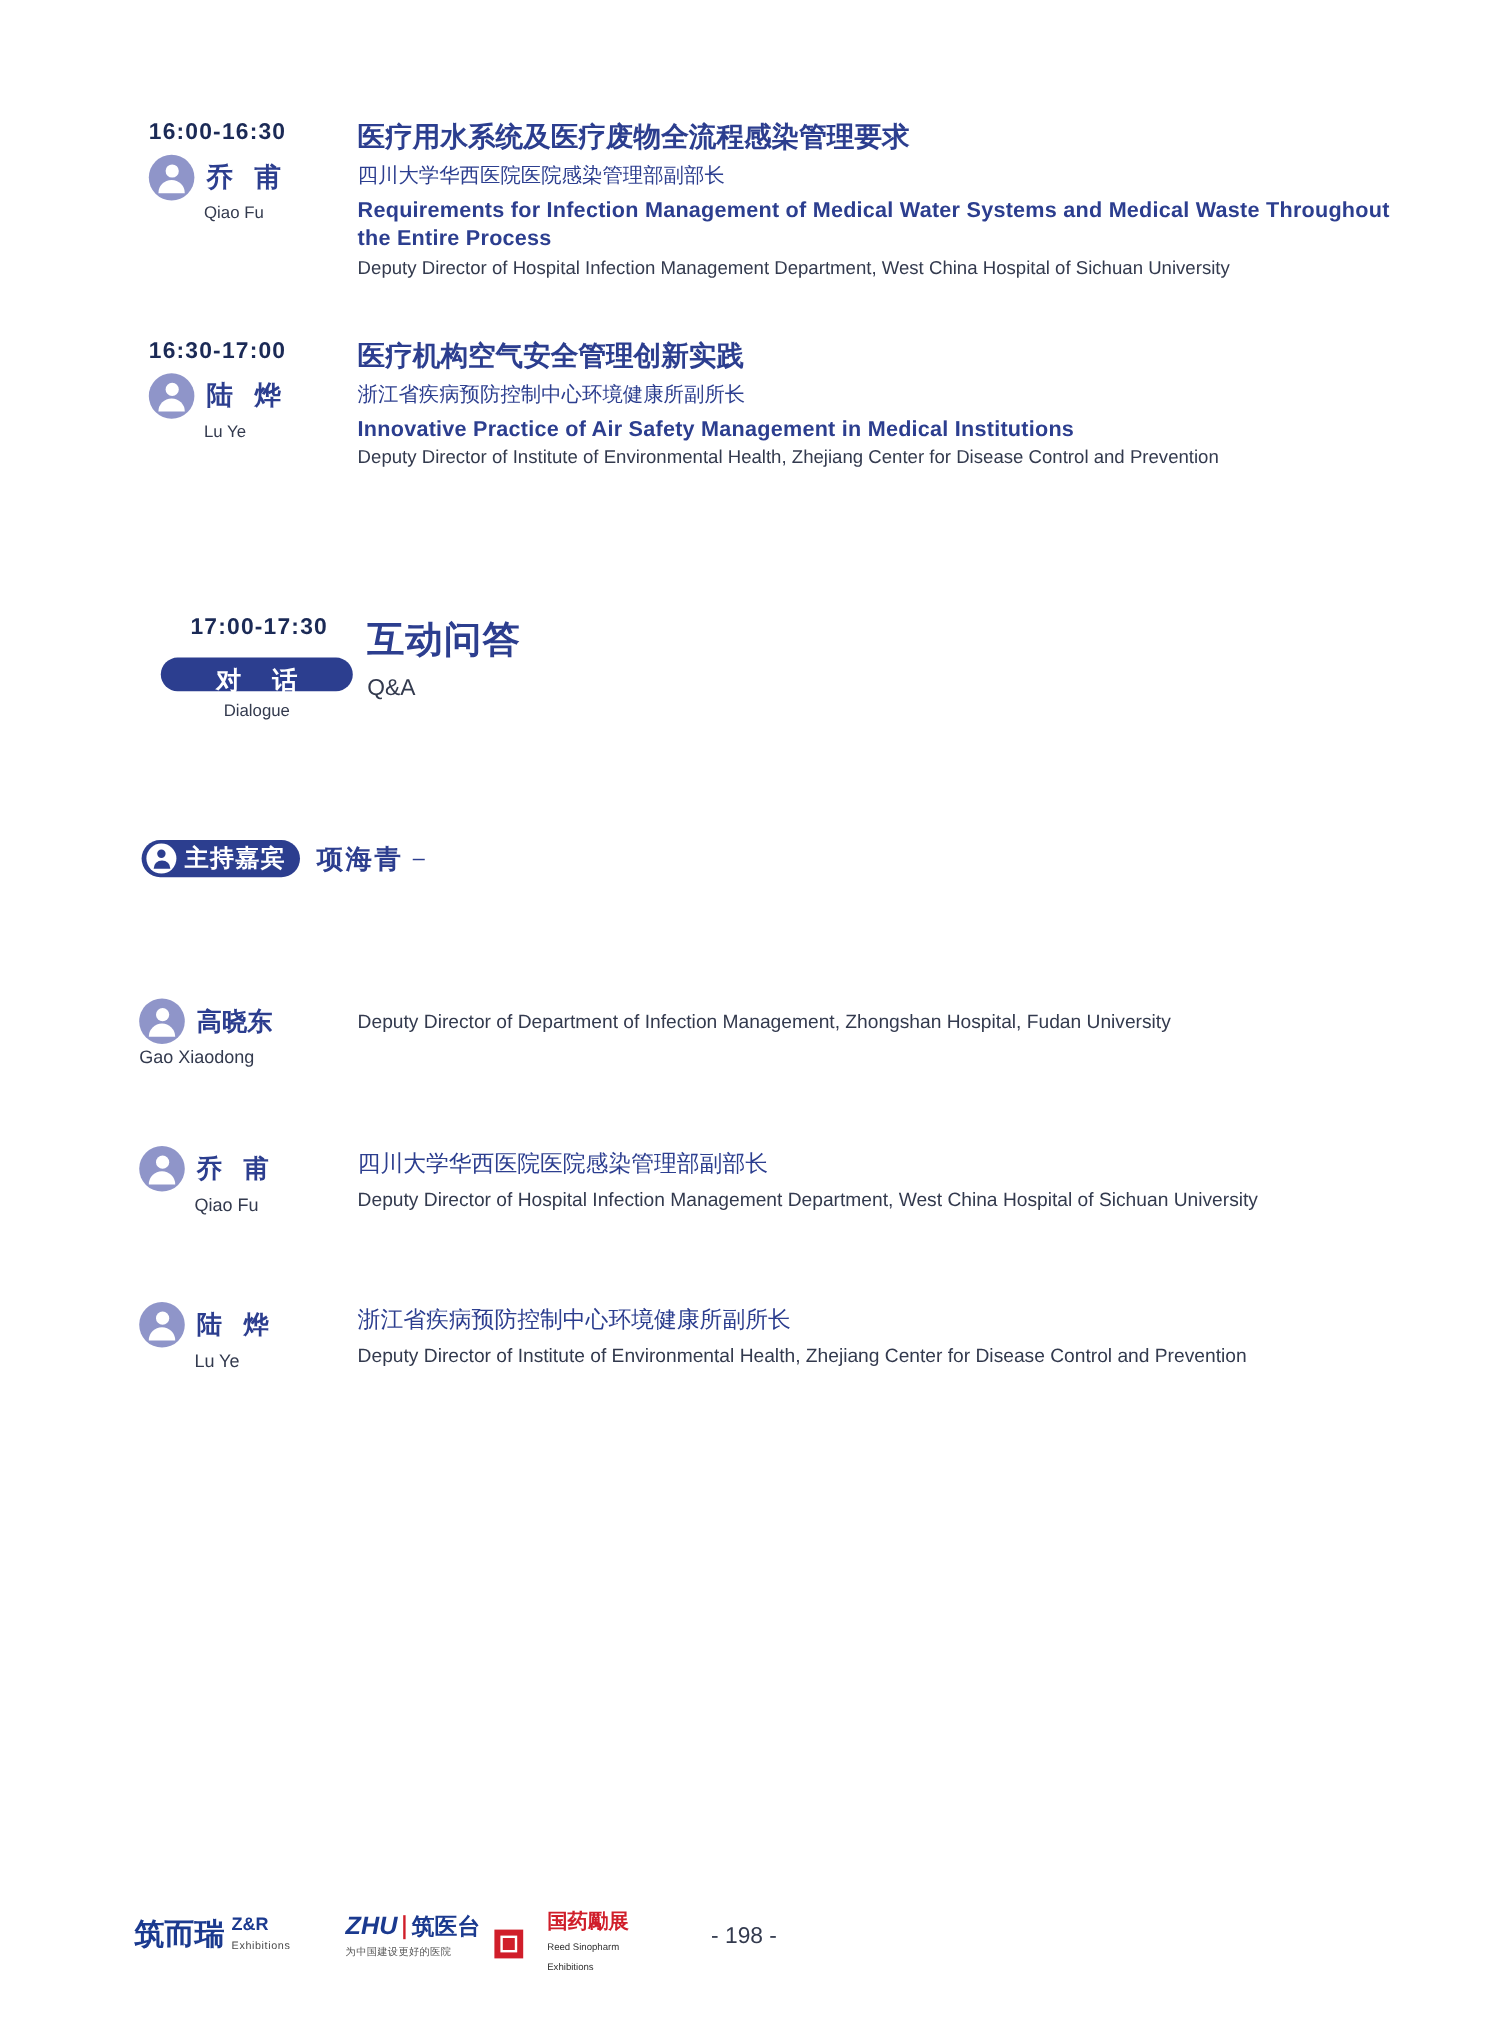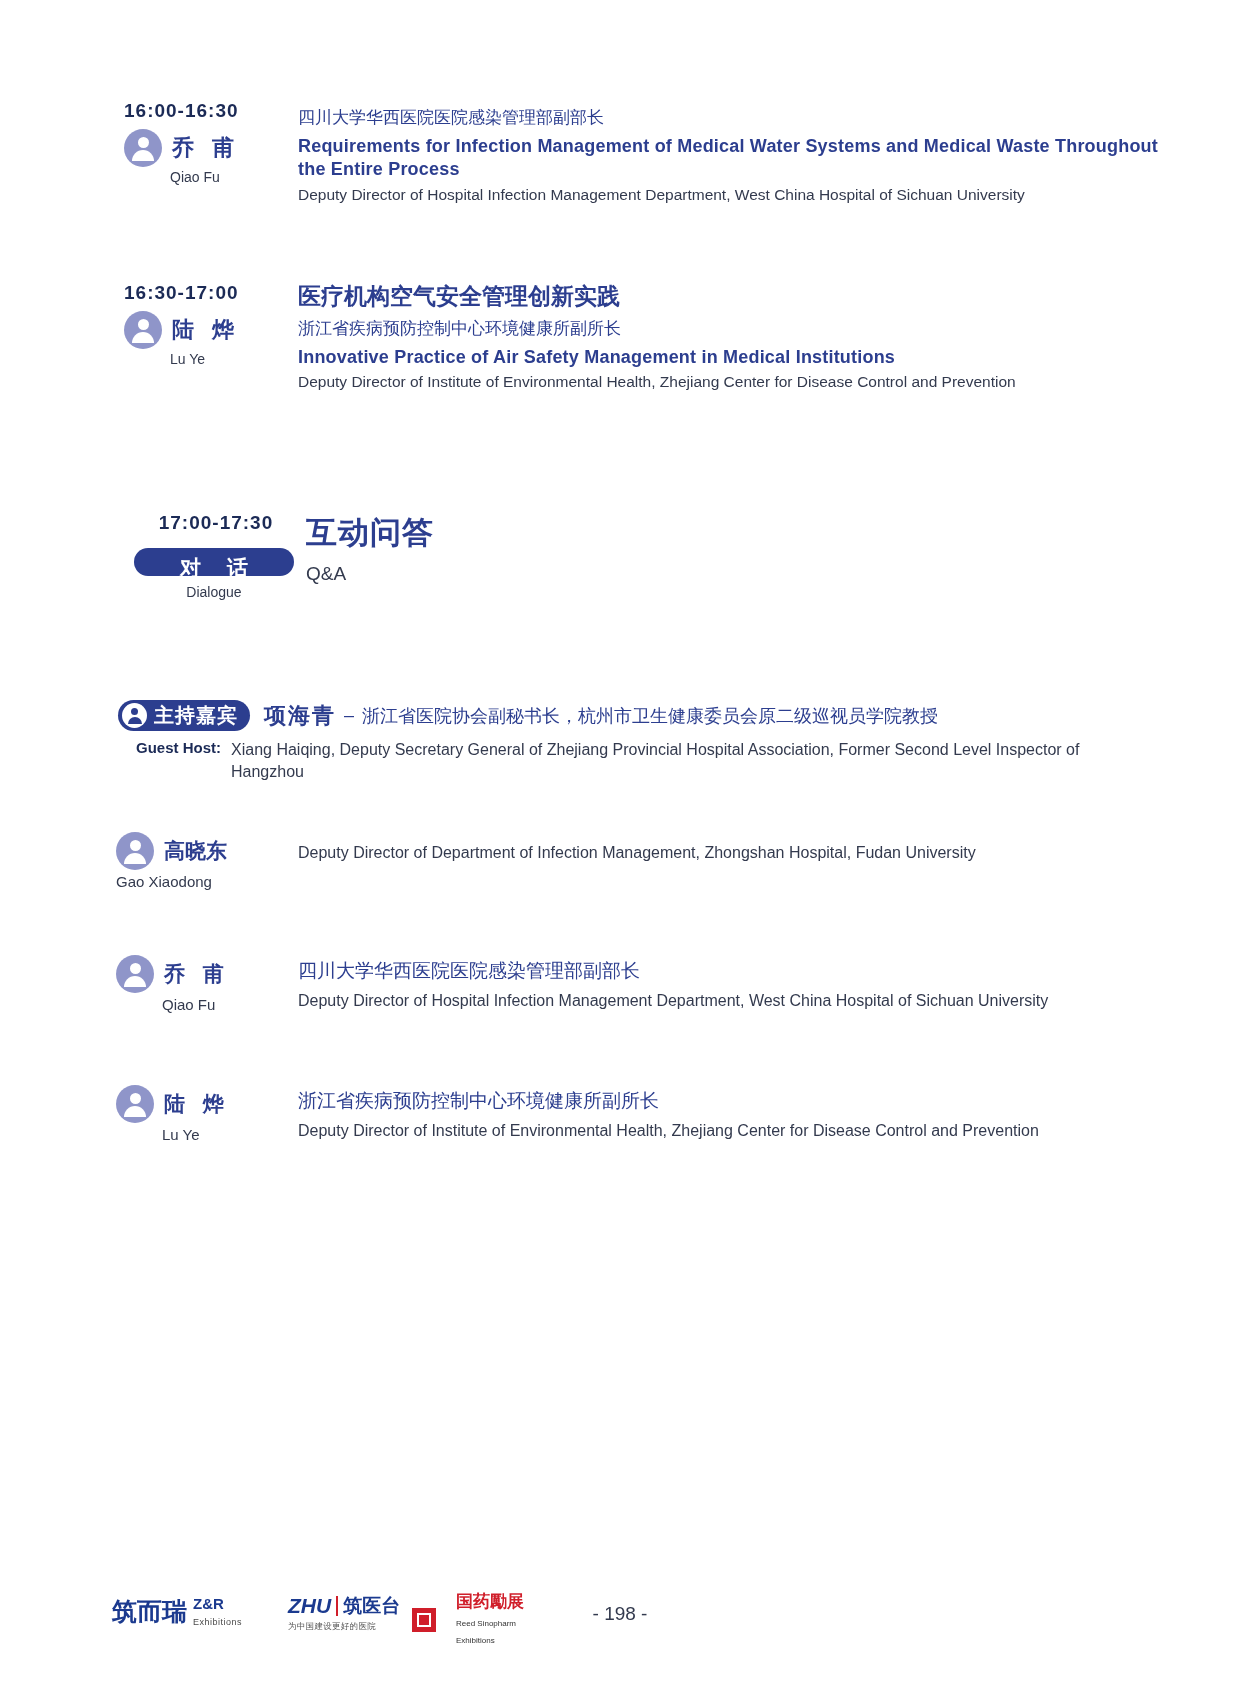--- a/index.html
+++ b/index.html
@@ -433,20 +433,21 @@
   <div class="talk" style="left:110px; top:100px; width:1050px;">
     <div class="left-col">
       <div class="time">16:00-16:30</div>
       <div class="speaker-chip">
         <div class="avatar"></div>
         <div class="name-cn">乔  甫</div>
       </div>
       <div class="name-en">Qiao Fu</div>
     </div>
     <div class="right-col">
+      <div class="title-cn">医疗用水系统及医疗废物全流程感染管理要求</div>
       <div class="affil-cn">四川大学华西医院医院感染管理部副部长</div>
       <div class="title-en">Requirements for Infection Management of Medical Water Systems and Medical Waste Throughout the Entire Process</div>
       <div class="affil-en">Deputy Director of Hospital Infection Management Department, West China Hospital of Sichuan University</div>
     </div>
   </div>
 
   <div class="talk" style="left:110px; top:282px; width:1050px;">
     <div class="left-col">
       <div class="time">16:30-17:00</div>
       <div class="speaker-chip">
@@ -476,25 +477,20 @@
   </div>
 
   <div class="host-row">
     <div class="host-line">
       <div class="host-badge">
         <span class="b-avatar"></span>
         <span class="host-badge-text">主持嘉宾</span>
       </div>
       <div class="host-name-cn">项海青</div>
       <div class="host-dash">–</div>
-      <div class="host-affil-cn">浙江省医院协会副秘书长，杭州市卫生健康委员会原二级巡视员学院教授</div>
-    </div>
-    <div class="host-en-line">
-      <div class="host-en-label">Guest Host:</div>
-      <div class="host-en-text">Xiang Haiqing, Deputy Secretary General of Zhejiang Provincial Hospital Association, Former Second Level Inspector of Hangzhou</div>
     </div>
   </div>
 
   <div class="panelist" style="left:110px; top:832px; width:1050px;">
     <div class="p-left">
       <div class="p-chip">
         <div class="avatar"></div>
         <div class="p-name-cn">高晓东</div>
       </div>
       <div class="p-name-en" style="padding-left:0;">Gao Xiaodong</div>

